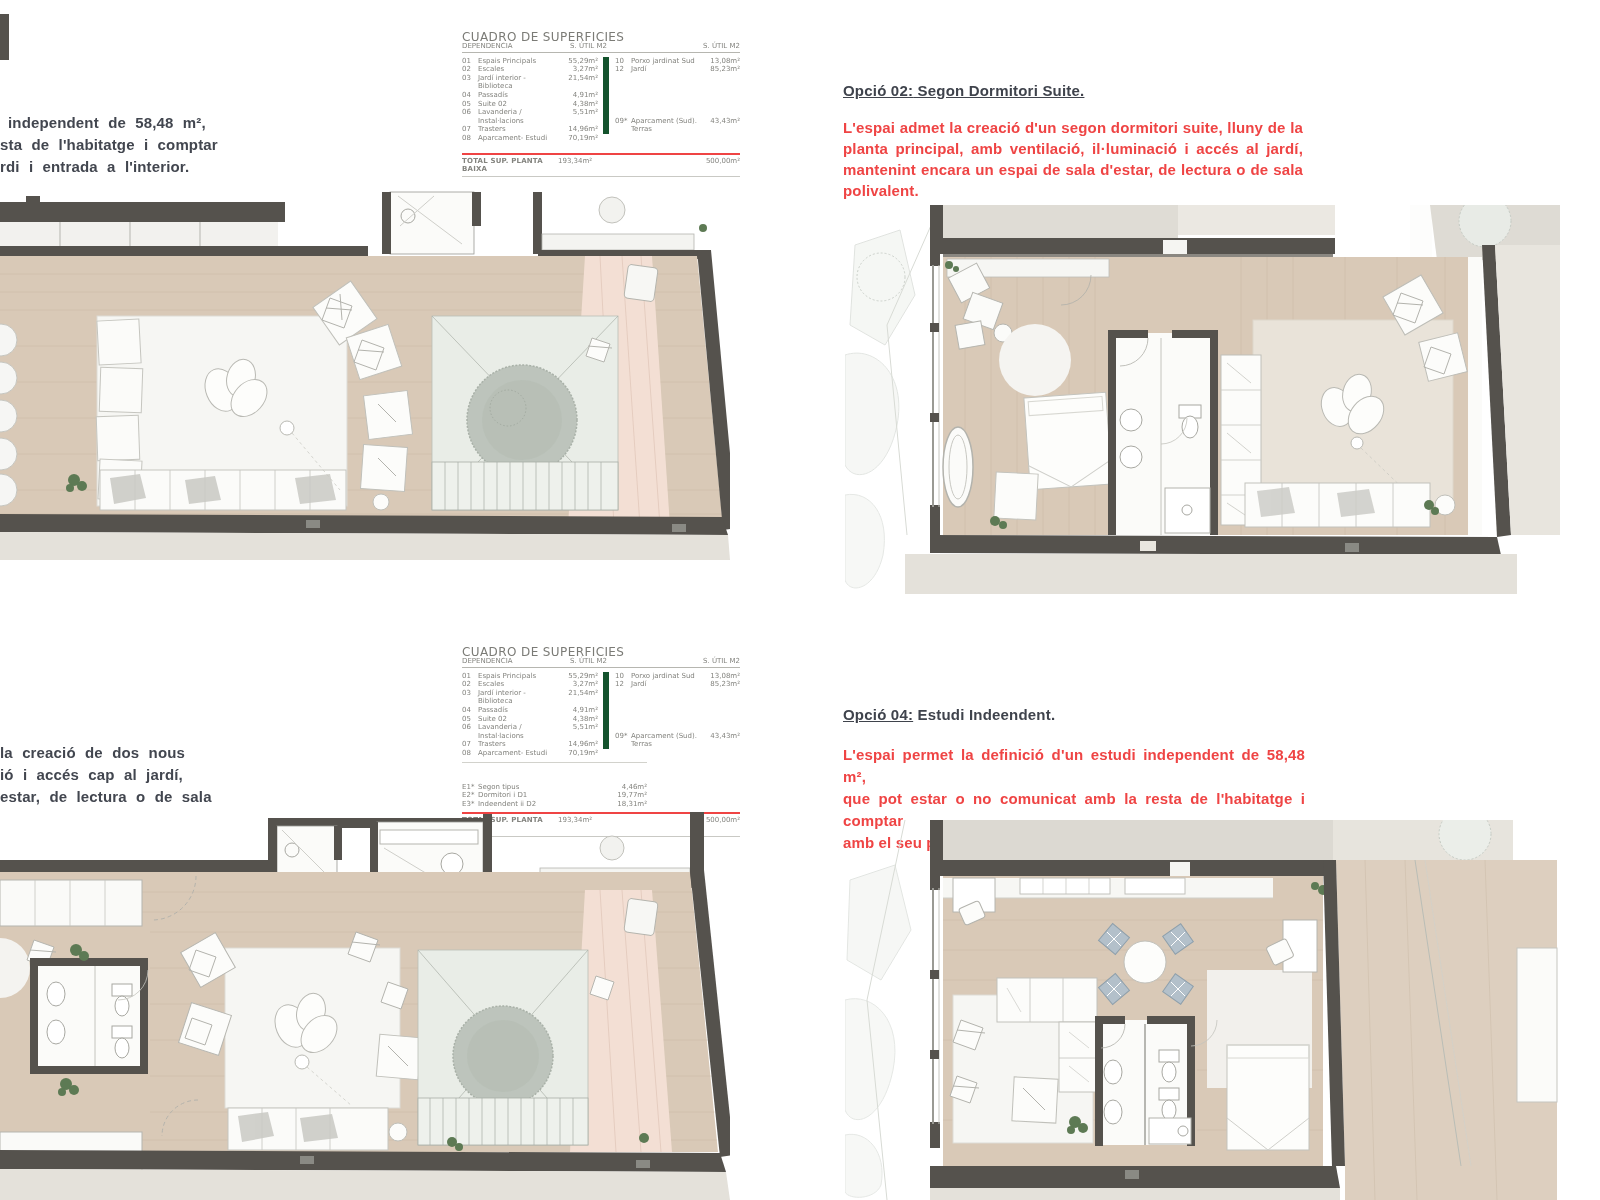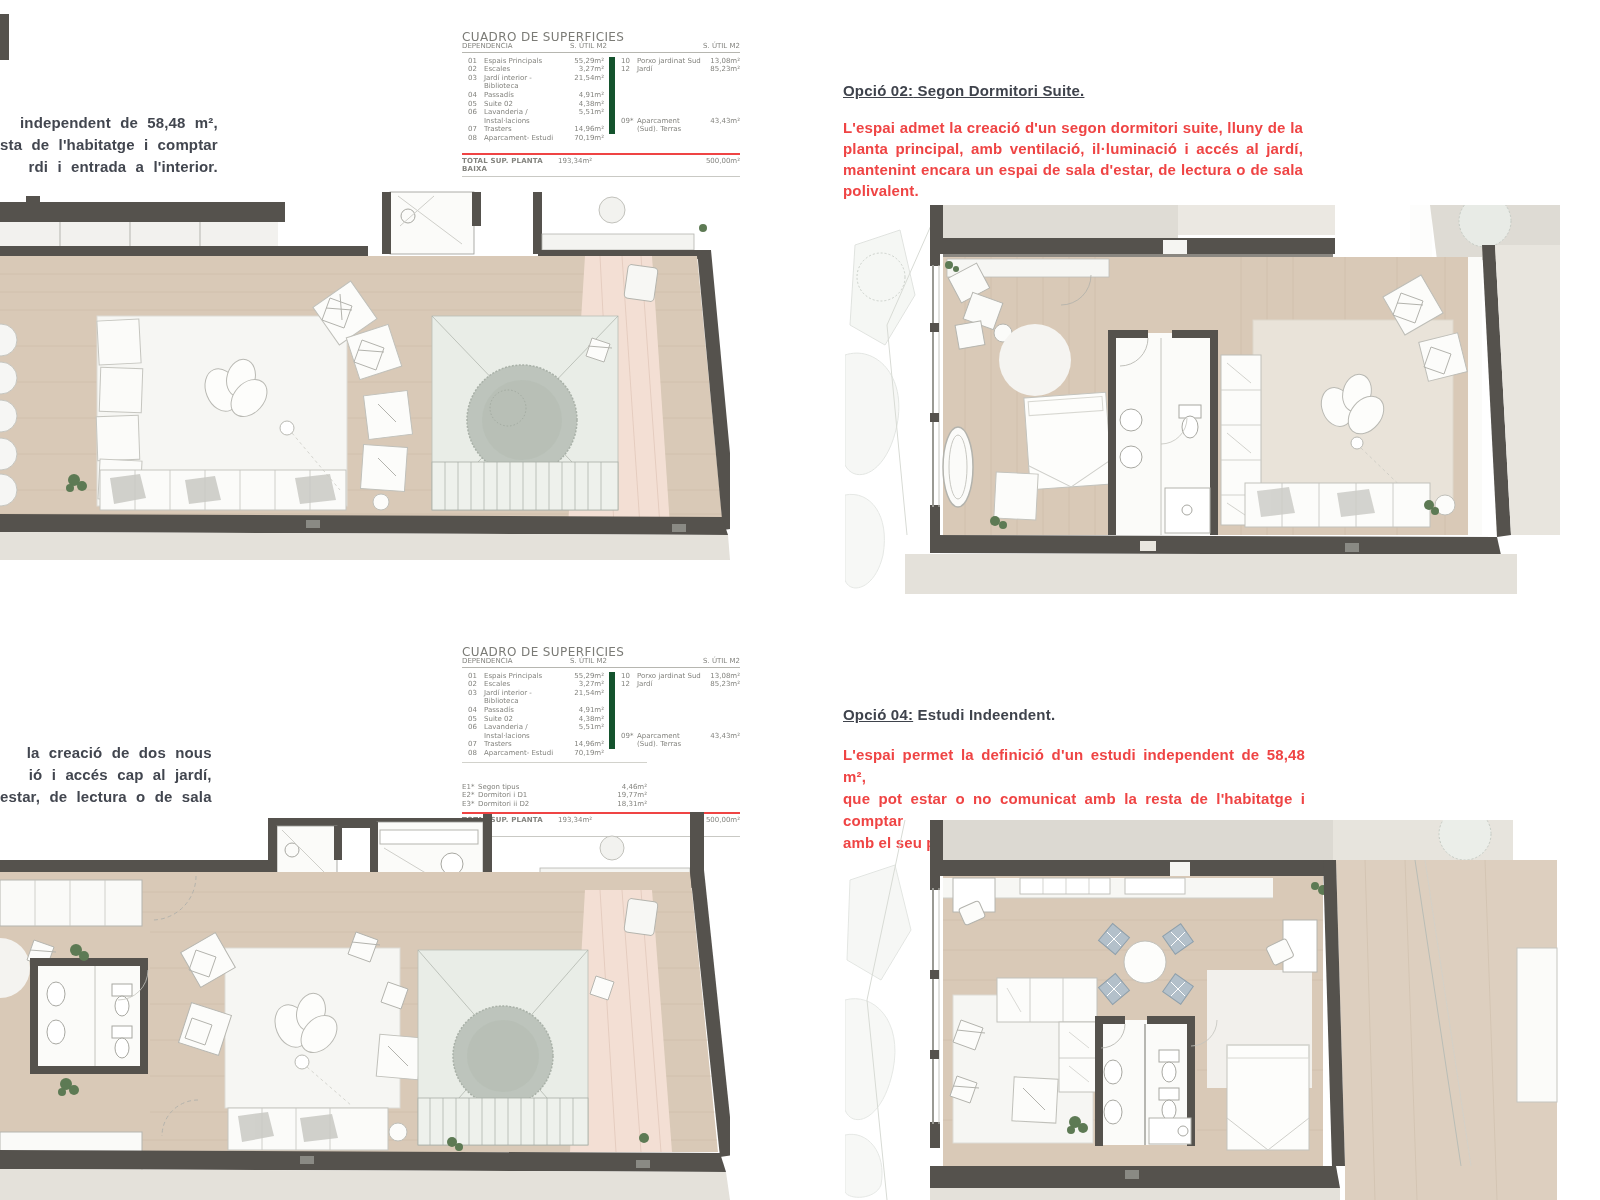--- a/index.html
+++ b/index.html
@@ -6,32 +6,32 @@
     font-family:"Liberation Sans","DejaVu Sans",sans-serif;}
   .stage{position:relative;width:1600px;height:1200px;background:#ffffff;}
 
   
   .heading{position:absolute;font-size:15px;font-weight:bold;color:#3f434c;letter-spacing:.2px;white-space:nowrap;}
   .heading .u{text-decoration:underline;}
   .para{position:absolute;font-size:15px;font-weight:bold;color:#ef4444;letter-spacing:.15px;}
   .para .jline{text-align:justify;text-align-last:justify;}
   .para .jline:last-child{text-align-last:left;}
   .frag{position:absolute;font-size:15px;font-weight:bold;color:#42464f;letter-spacing:.15px;word-spacing:5px;white-space:nowrap;}
-  .frag .fline{height:22px;line-height:22px;text-align:right;}
+  .frag .fline{height:22px;line-height:22px;}
   #frag-opt01 .fline:first-child{padding-left:8px;}
 
   
   .stable{position:absolute;width:278px;background:#fff;color:#83837e;
     font-family:"DejaVu Sans",sans-serif;font-size:7px;line-height:8.6px;}
   .stable .ttitle{font-size:12px;font-weight:normal;letter-spacing:.4px;color:#7b7b76;line-height:9px;}
   .stable .thead{display:flex;border-bottom:1px solid #b6b6b0;padding-bottom:1px;margin-bottom:4px;}
   .stable .thead .h1{width:108px;}
   .stable .thead .h2{flex:1;}
   .stable .thead .h3{text-align:right;}
-  .tcols{display:flex;align-items:flex-start;margin-left:6px;}
+  .tcols{display:flex;align-items:flex-start;}
   .tcol-left{width:136px;}
   .tcol-right{flex:1;border-left:6px solid #14532d;margin-left:5px;padding-left:6px;}
   .trow{display:flex;}
   .trow .tnum{width:16px;}
   .trow .tlabel{flex:1;padding-right:3px;}
   .trow .tval{width:36px;text-align:right;}
   .tcol-right .trow:nth-child(3){margin-top:43px;}
   .textra{margin-top:4px;border-top:1px solid #d2d2cc;padding-top:20px;width:185px;}
   .ttotal{display:flex;border-top:2px solid #ef4444;border-bottom:1px solid #c9c9c4;
     padding:2px 0 2px 0;margin-top:10px;}
@@ -257,21 +257,21 @@
   </div>
 
   <div class="trow">
     <span class="tnum">E2*</span>
     <span class="tlabel">Dormitori i D1</span>
     <span class="tval">19,77m²</span>
   </div>
 
   <div class="trow">
     <span class="tnum">E3*</span>
-    <span class="tlabel">Dormitori ii D2</span>
+    <span class="tlabel">Indeendent ii D2</span>
     <span class="tval">18,31m²</span>
   </div>
 </div>
     <div class="ttotal">
       <span class="tlab">TOTAL SUP. PLANTA BAIXA</span>
       <span class="tv1">193,34m²</span>
       <span class="tsp"></span>
       <span class="tv2">500,00m²</span>
     </div>
   </div>

